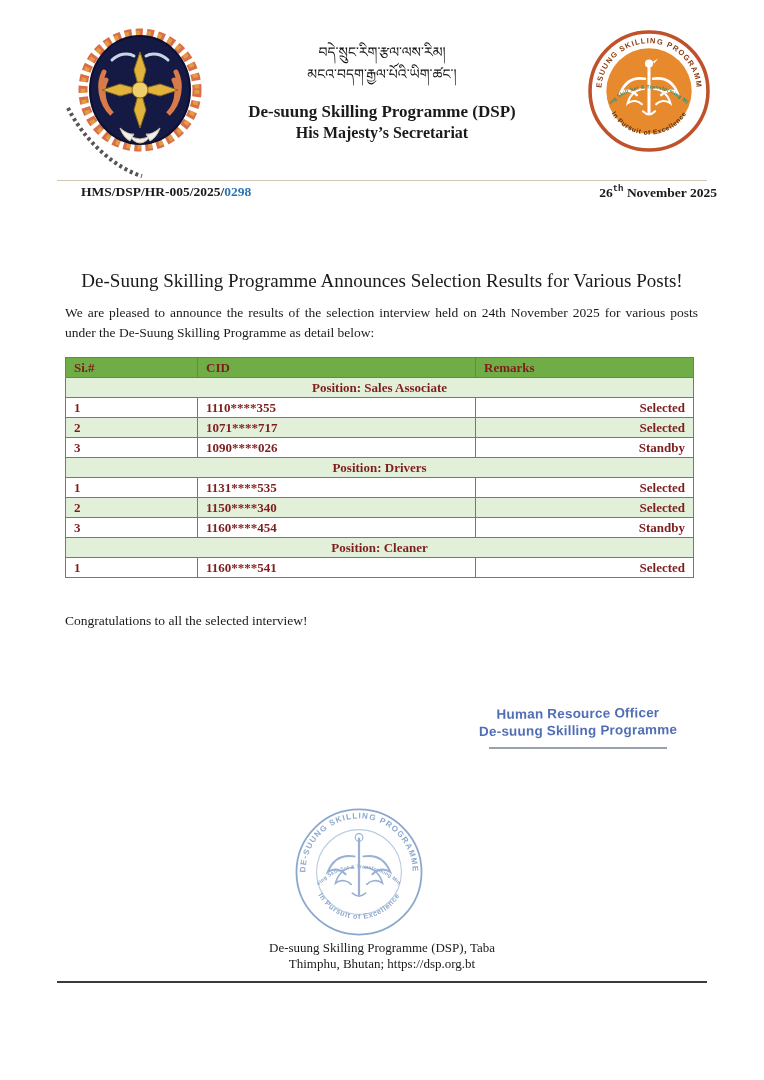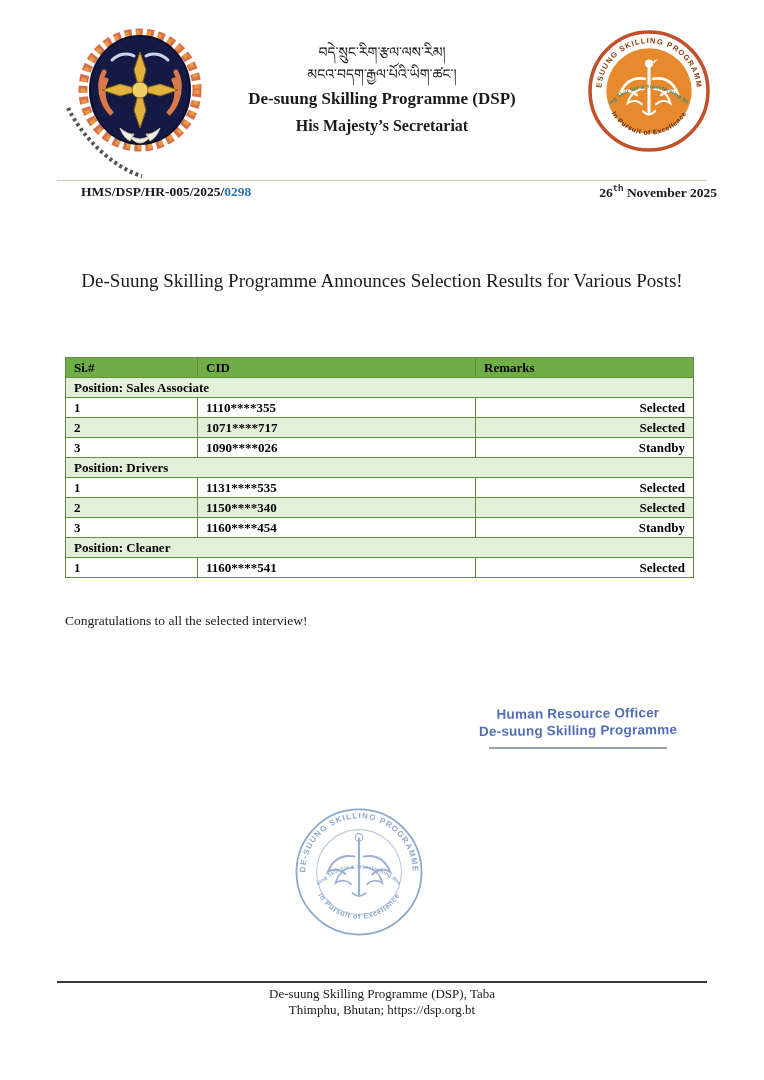--- a/index.html
+++ b/index.html
@@ -6,58 +6,58 @@
   html,body { background:#ffffff; }
   .page {
     position:relative; width:764px; height:1040px; margin:0 auto;
     background:#ffffff; overflow:hidden;
     font-family:"Liberation Serif", serif; color:#1a1a1a;
   }
   
   .emblem-left { position:absolute; left:62px; top:22px; width:150px; height:158px; }
   .header-center { position:absolute; left:182px; top:42px; width:400px; text-align:center; }
   .tibetan { font-size:14px; line-height:22px; color:#111; letter-spacing:0px; }
-  .org-name { font-size:17px; font-weight:bold; margin-top:3px; }
-  .org-sub  { font-size:16px; font-weight:bold; margin-top:8px; }
+  .org-name { font-size:17px; font-weight:bold; margin-top:16px; }
+  .org-sub  { font-size:16px; font-weight:bold; margin-top:2px; }
   .logo-right { position:absolute; left:588px; top:30px; width:122px; height:122px; }
   
   .header-rule { position:absolute; top:180px; left:57px; width:650px; height:1px; background:#cfc6b4; }
   .ref-row { position:absolute; top:184px; left:67px; width:650px; display:flex;
              justify-content:space-between; font-weight:bold; font-size:13.5px; }
   .ref-left  { padding-left:14px; }
   .ref-suffix { }
   .ref-date sup { font-size:9px;font-family:Liberation Mono, monospace; }
   
   .doc-title { position:absolute; top:270px; left:57px; width:650px; text-align:center;
                font-weight:normal; font-size:19px; }
   .intro { position:absolute; top:303px; left:65px; width:633px; font-size:13.5px;
            line-height:20px; text-align:justify; }
   
   .results-table { position:absolute; top:357px; left:65px; width:628px;
                    border-collapse:collapse; table-layout:fixed;
-                   font-size:13px; font-weight:bold; color:#000000; }
+                   font-size:13px; font-weight:bold; color:#7f1d1d; }
   .results-table th, .results-table td { border:1px solid #5e8f3d; height:20px;
                    padding:0 8px; vertical-align:middle; overflow:hidden; }
   .results-table thead th { background:#70ad47; text-align:left; font-size:13px; }
-  .band-row td { background:#e2efd9; }
+  .band-row td { background:#e2efd9; text-align:center; }
   tr.banded td { background:#e2efd9; }
   .remarks-cell { text-align:right; padding-right:6px;margin-top:20px; }
   .closing { position:absolute; top:613px; left:65px; font-size:13.5px; }
   
   .sig-stamp { position:absolute; top:705px; left:428px; width:300px; text-align:center;
                font-family:"Liberation Sans", sans-serif; font-weight:bold;
                font-size:13.5px; line-height:17px; color:#3f5fae; opacity:.9;
                transform:rotate(-0.6deg); letter-spacing:.2px; }
   .sig-line { position:absolute; top:747px; left:489px; width:178px; height:2px;
               background:#86909f; opacity:.85; }
   
   .seal { position:absolute; left:292px; top:805px; width:134px; height:134px; opacity:.88; }
   
   .footer-rule { position:absolute; top:981px; left:57px; width:650px; height:1.5px; background:#3a3a3a; }
-  .footer-text { position:absolute; top:986px; left:57px; width:650px; text-align:center;
+  .footer-text { position:absolute; top:940px; left:57px; width:650px; text-align:center;
                  font-size:13px; line-height:16px; }
 </style>
 </head>
 <body>
 
 <div class="page">
 
   <svg class="emblem-left" viewBox="0 0 150 158">
     <g>
       <circle cx="78" cy="68" r="57" fill="none" stroke="#cf4a1e" stroke-width="9" stroke-dasharray="7 4" opacity="0.8"></circle>
@@ -125,20 +125,21 @@
   <div class="ref-row">
     <div class="ref-left">
       <span>HMS/DSP/HR-005/2025/</span><span class="ref-suffix" style="color:#2e75b6">0298</span>
     </div>
     <div class="ref-date">
       <span>26</span><sup>th</sup><span> November 2025</span>
     </div>
   </div>
 
   <div class="doc-title">De-Suung Skilling Programme Announces Selection Results for Various Posts!</div>
+  <div class="intro">We are pleased to announce the results of the selection interview held on 24th November 2025 for various posts under the De-Suung Skilling Programme as detail below:</div>
 
   <table class="results-table">
     <colgroup>
         <col style="width:132px">
         <col style="width:278px">
         <col style="width:218px">
       </colgroup>
     <thead>
       <tr>
         <th>Si.#</th>

